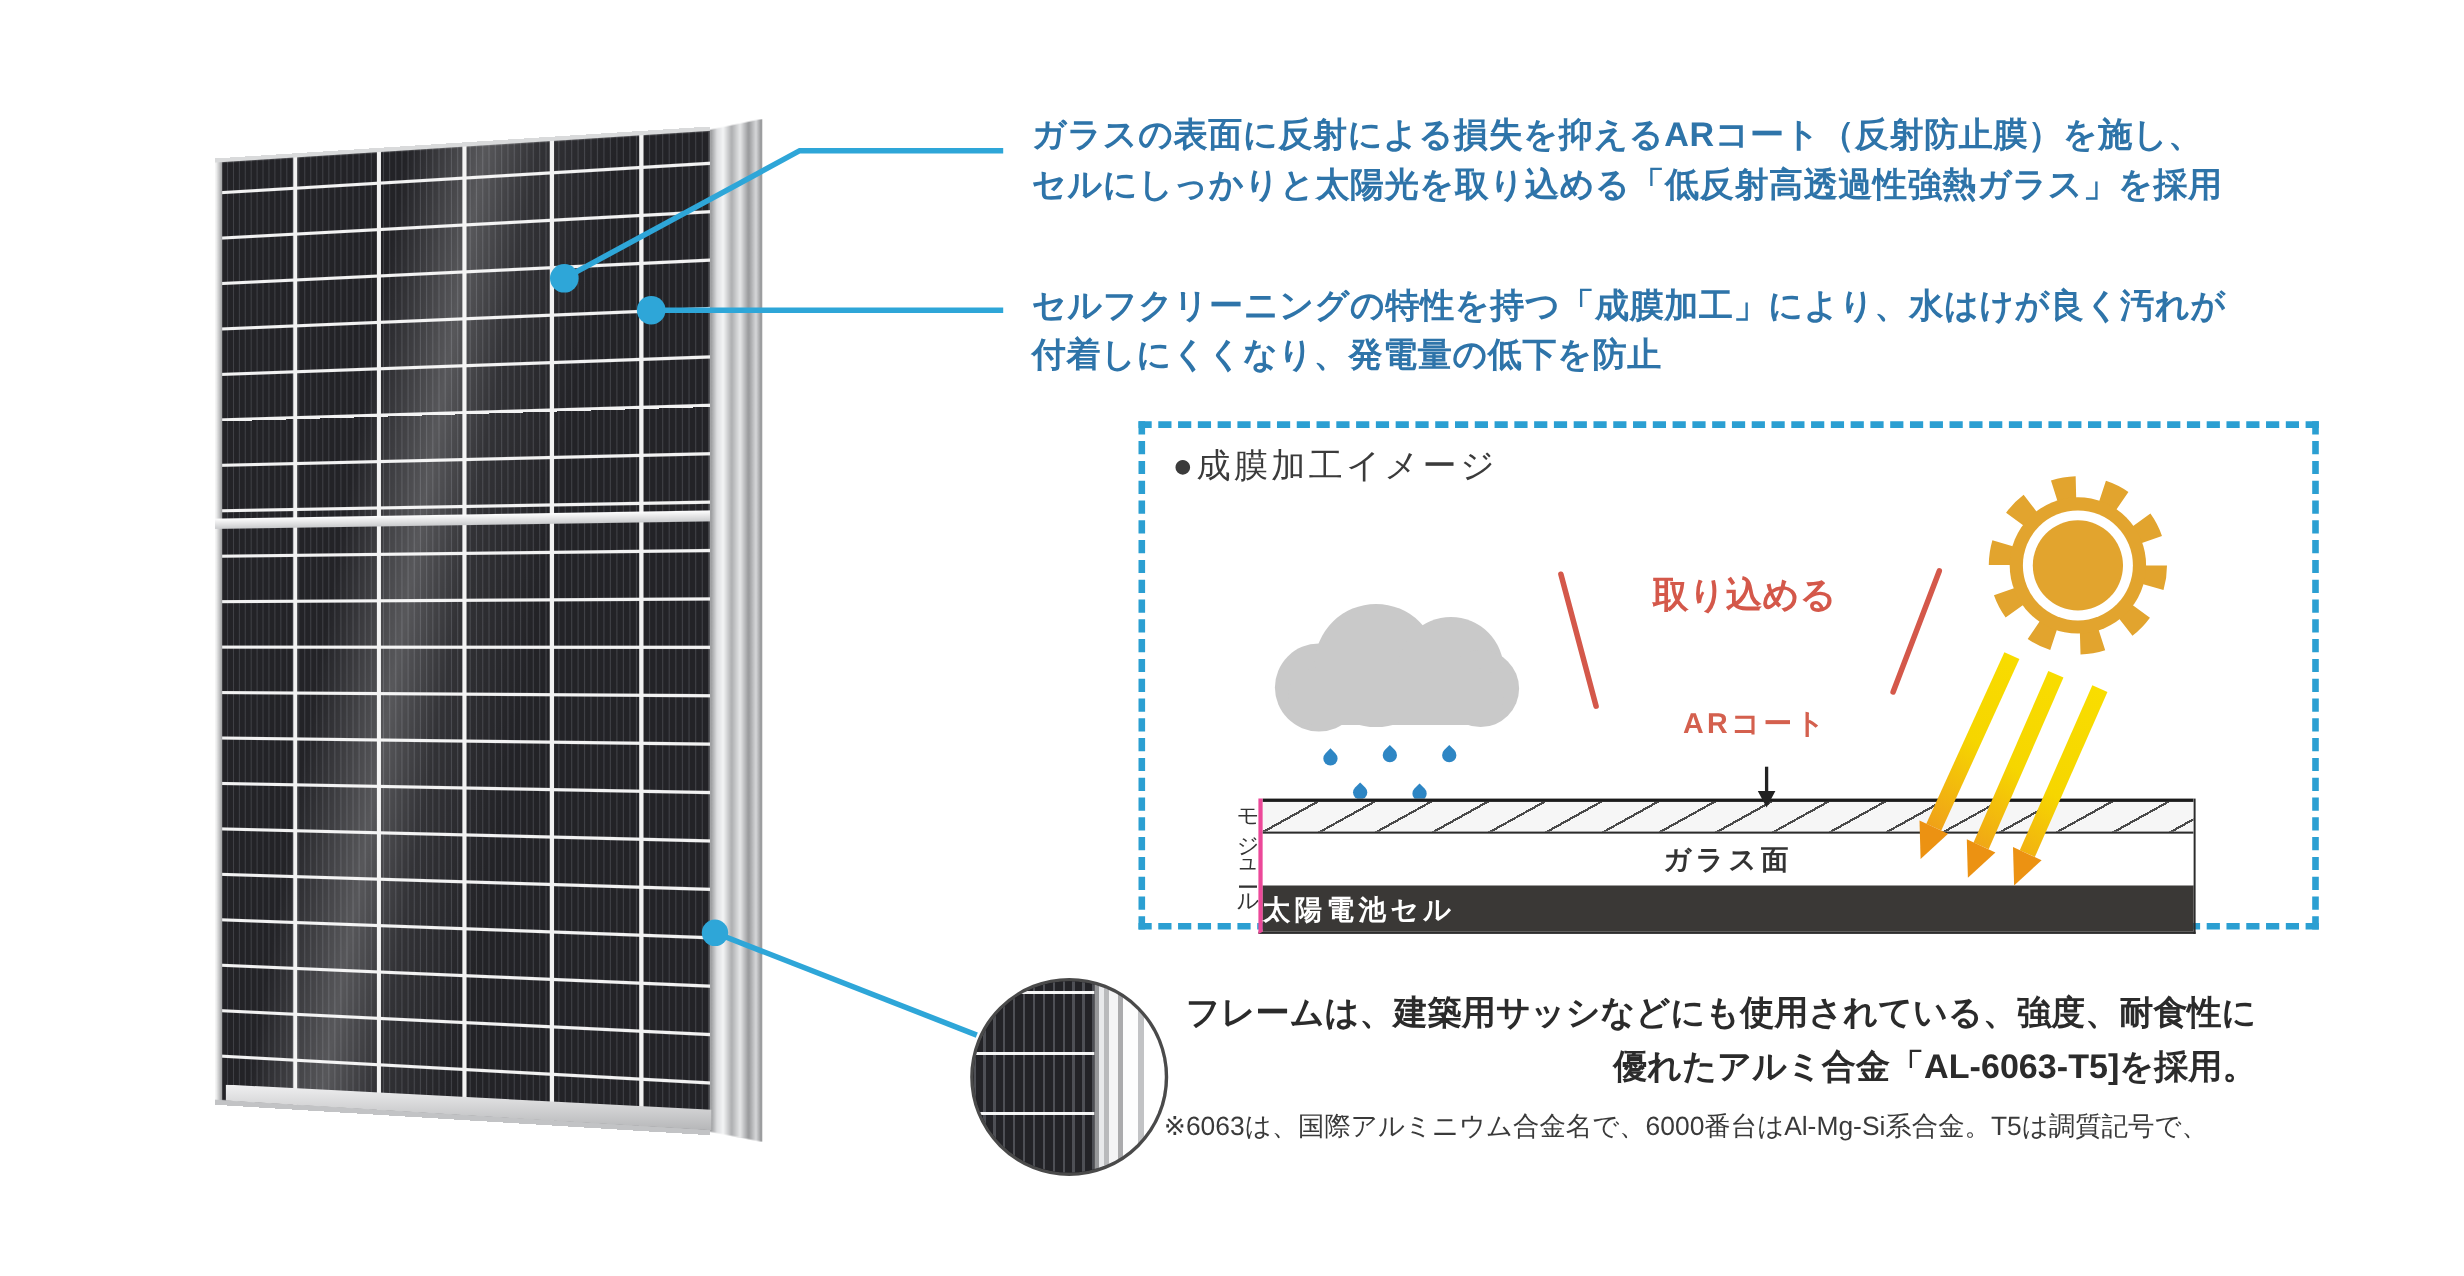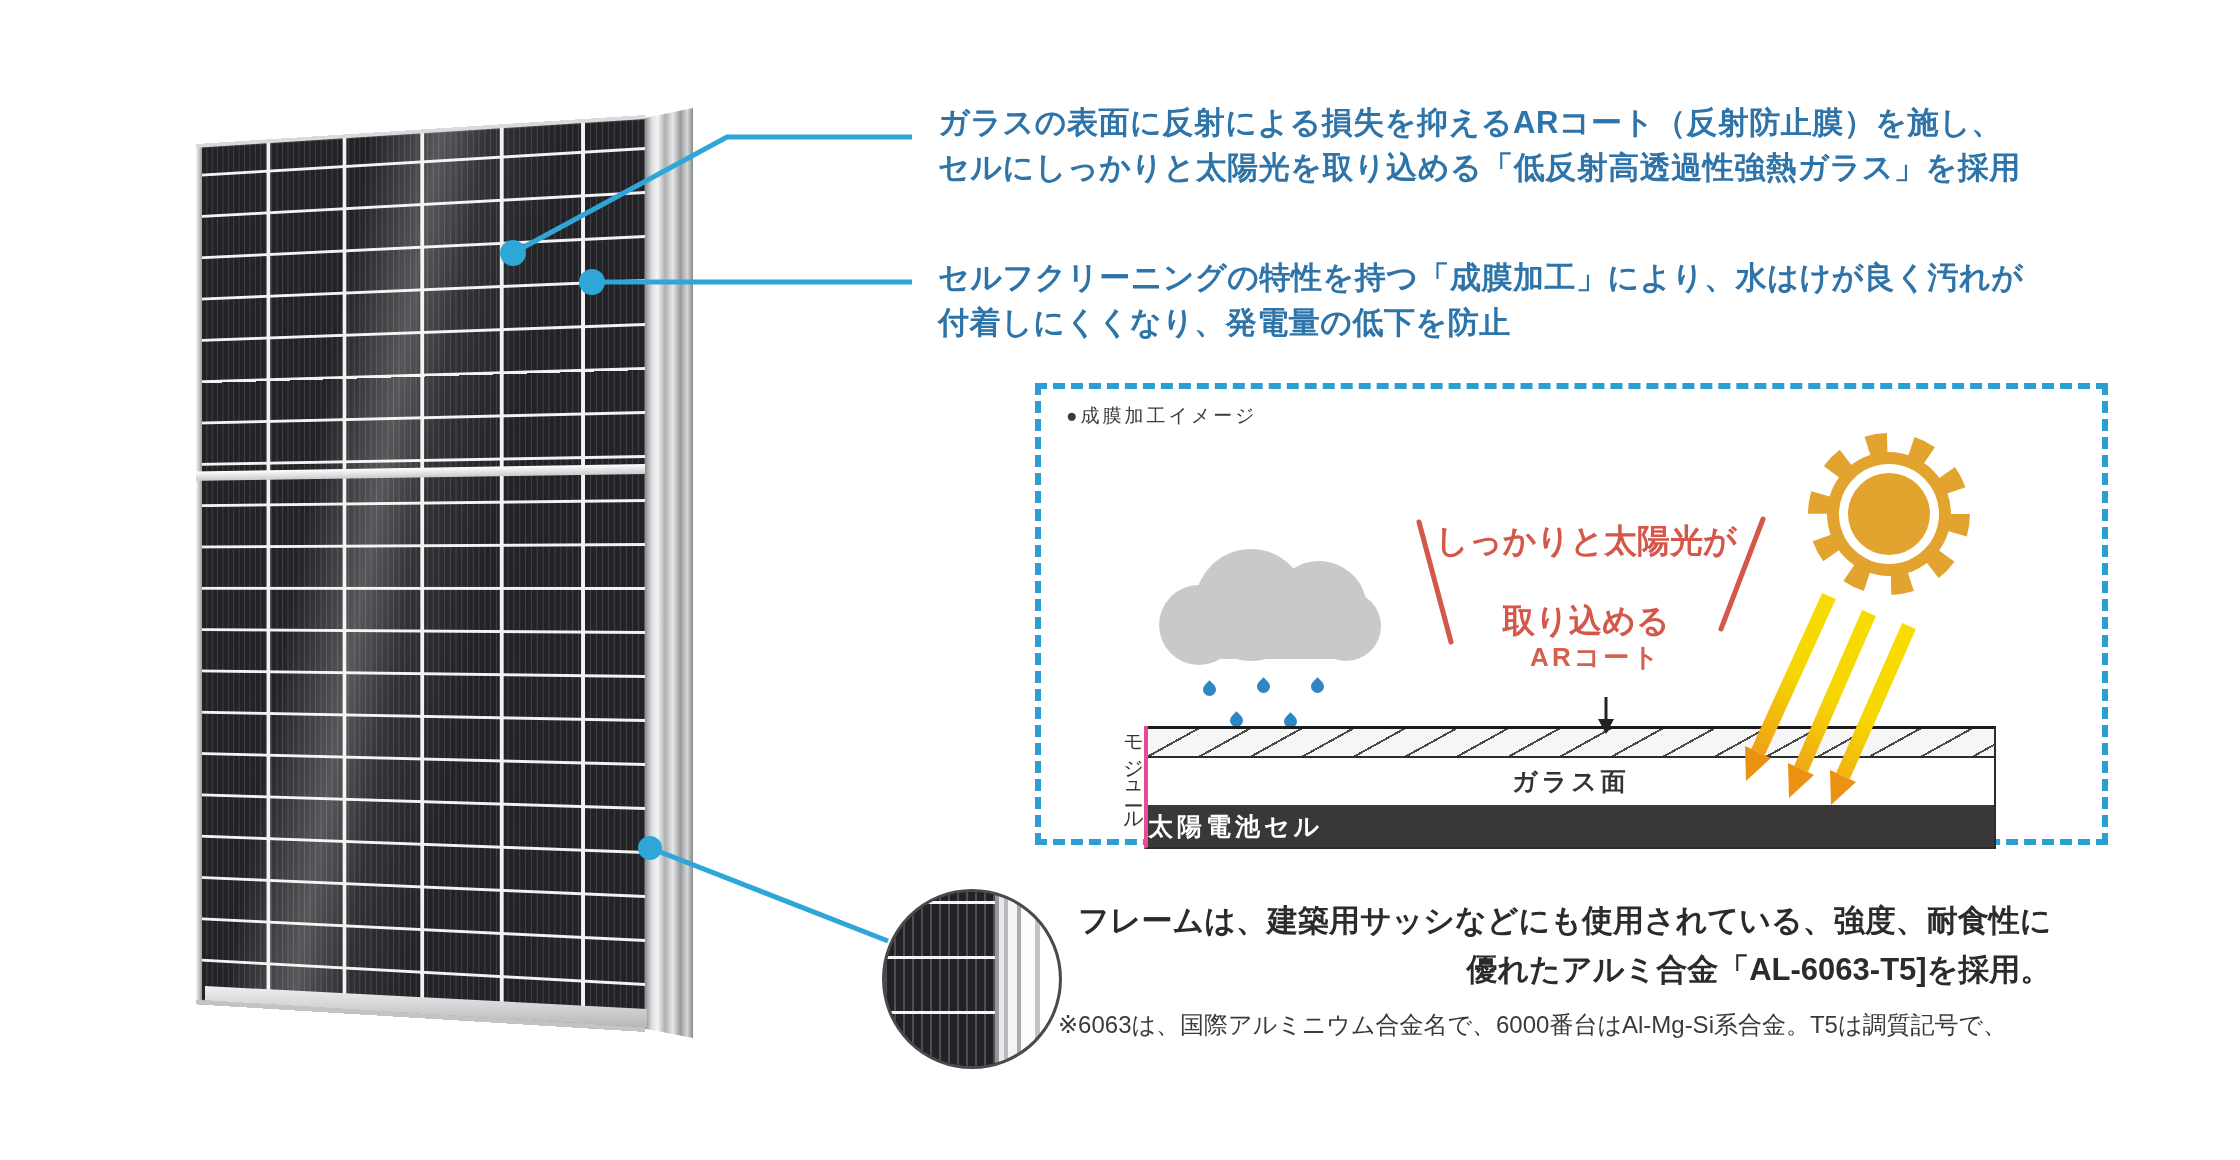--- a/index.html
+++ b/index.html
@@ -50,21 +50,21 @@
   .heading{position:absolute;color:#2e74a9;font-weight:bold;font-size:31px;line-height:45px;letter-spacing:0.5px;white-space:nowrap;}
   .heading-glass{left:938px;top:100px;}
   .heading-coating{left:938px;top:255px;}
   .frame-text{position:absolute;left:1078px;top:896px;color:#2b2b2b;font-weight:bold;font-size:31px;line-height:49px;white-space:nowrap;text-align:right;}
   .frame-note{position:absolute;left:1058px;top:1005px;color:#3a3a3a;font-size:24px;line-height:39px;white-space:nowrap;}
   .frame-note .indent{padding-left:34px;}
 
   
   .film-box{position:absolute;left:1035px;top:383px;width:1073px;height:462px;
     border:6px dashed #2b9fd2;box-sizing:border-box;background:#ffffff;}
-  .film-title{position:absolute;left:25px;top:14px;font-size:19px;color:#3b3b3b;letter-spacing:3px;font-weight:500;white-space:nowrap;}
+  .film-title{position:absolute;left:25px;top:14px;font-size:31px;color:#3b3b3b;letter-spacing:3px;font-weight:500;white-space:nowrap;}
   .highlight{position:absolute;left:380px;top:112px;width:330px;text-align:center;
     color:#d4584a;font-size:33px;font-weight:bold;line-height:80px;white-space:nowrap;}
   .arcoat-label{position:absolute;left:480px;top:251px;width:150px;text-align:center;
     color:#d4604e;font-size:26px;font-weight:bold;letter-spacing:3px;white-space:nowrap;}
   .module-label{position:absolute;left:80px;top:332px;height:132px;
     writing-mode:vertical-rl;font-size:20px;color:#333333;letter-spacing:2px;white-space:nowrap;}
 
   .layers{position:absolute;left:103px;top:337px;width:852px;
     border-left:4px solid #ec4899;border-right:2px solid #2c2c2c;border-bottom:2px solid #2c2c2c;box-sizing:border-box;}
   .layer-ar{height:27px;background-color:#f6f6f6;
@@ -145,21 +145,20 @@
       <div class="c c4"></div>
       <div class="c base"></div>
     </div>
     <div class="drop" style="left:162px;top:294px;"></div>
     <div class="drop" style="left:216px;top:291px;"></div>
     <div class="drop" style="left:270px;top:291px;"></div>
     <div class="drop" style="left:189px;top:325px;"></div>
     <div class="drop" style="left:243px;top:326px;"></div>
 
     <div class="highlight">
-      <div>しっかりと太陽光が</div>
       <div>取り込める</div>
     </div>
 
     <div class="arcoat-label">ARコート</div>
 
     <div class="module-label">モジュール</div>
 
     <div class="layers">
       <div class="layer-ar"></div>
       <div class="layer-glass">

